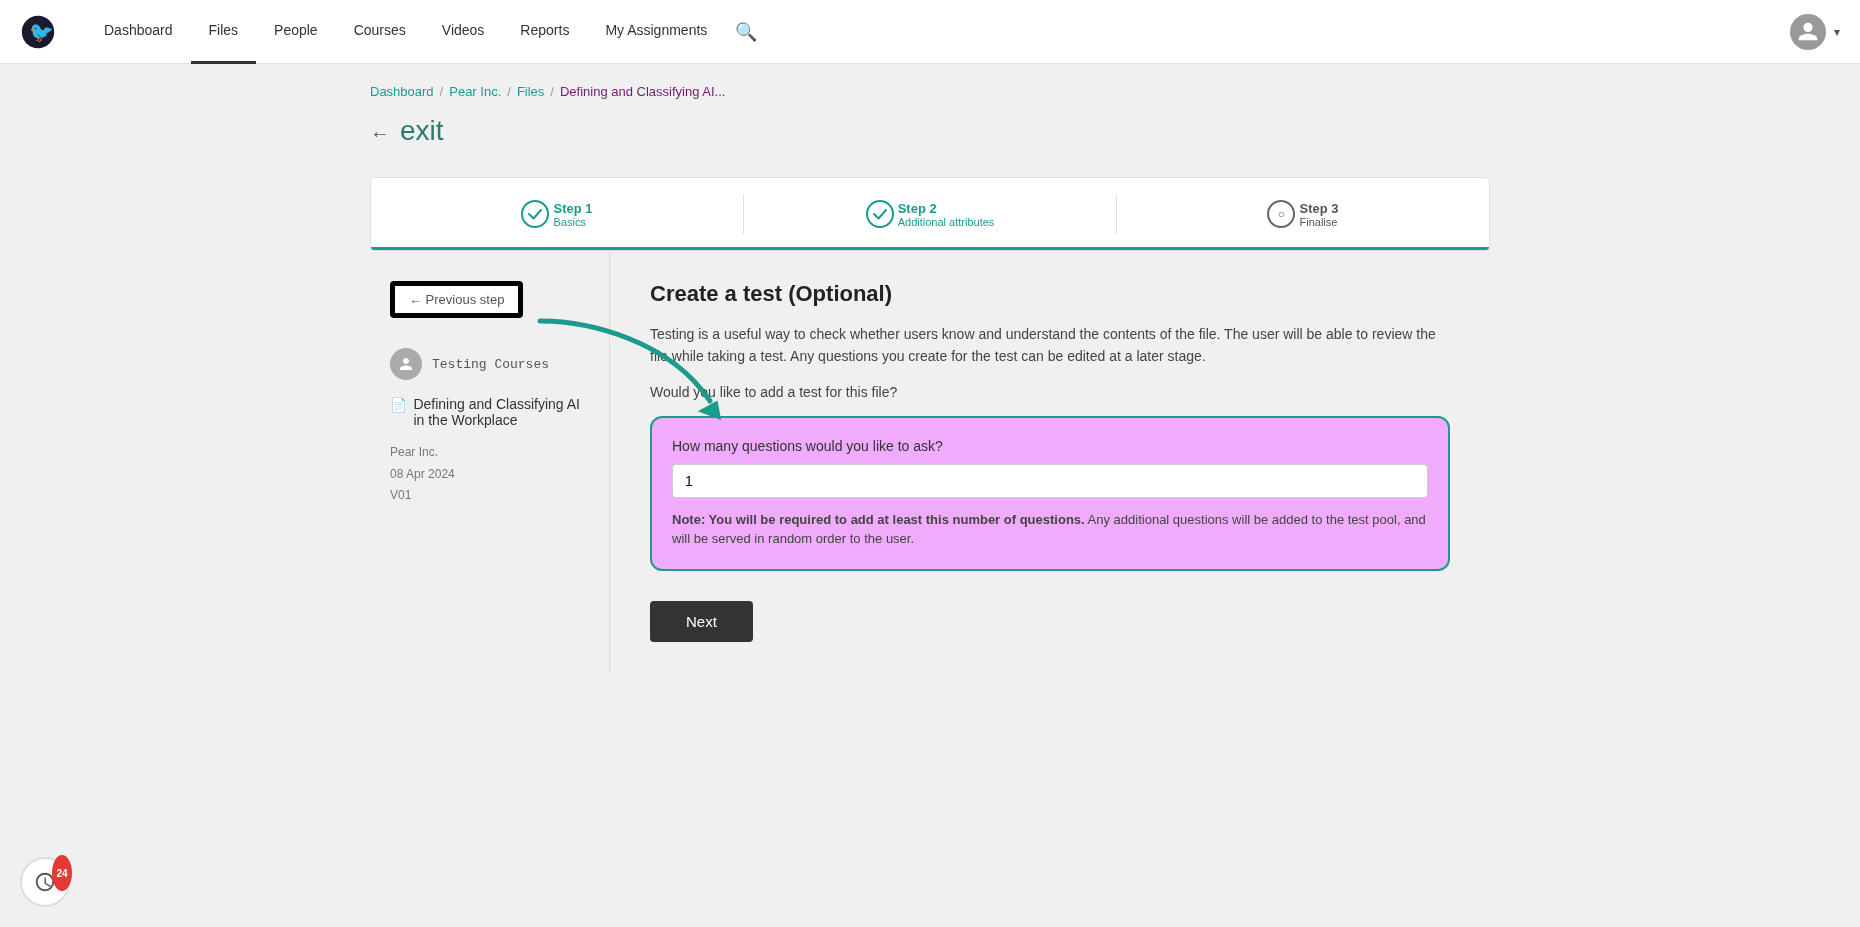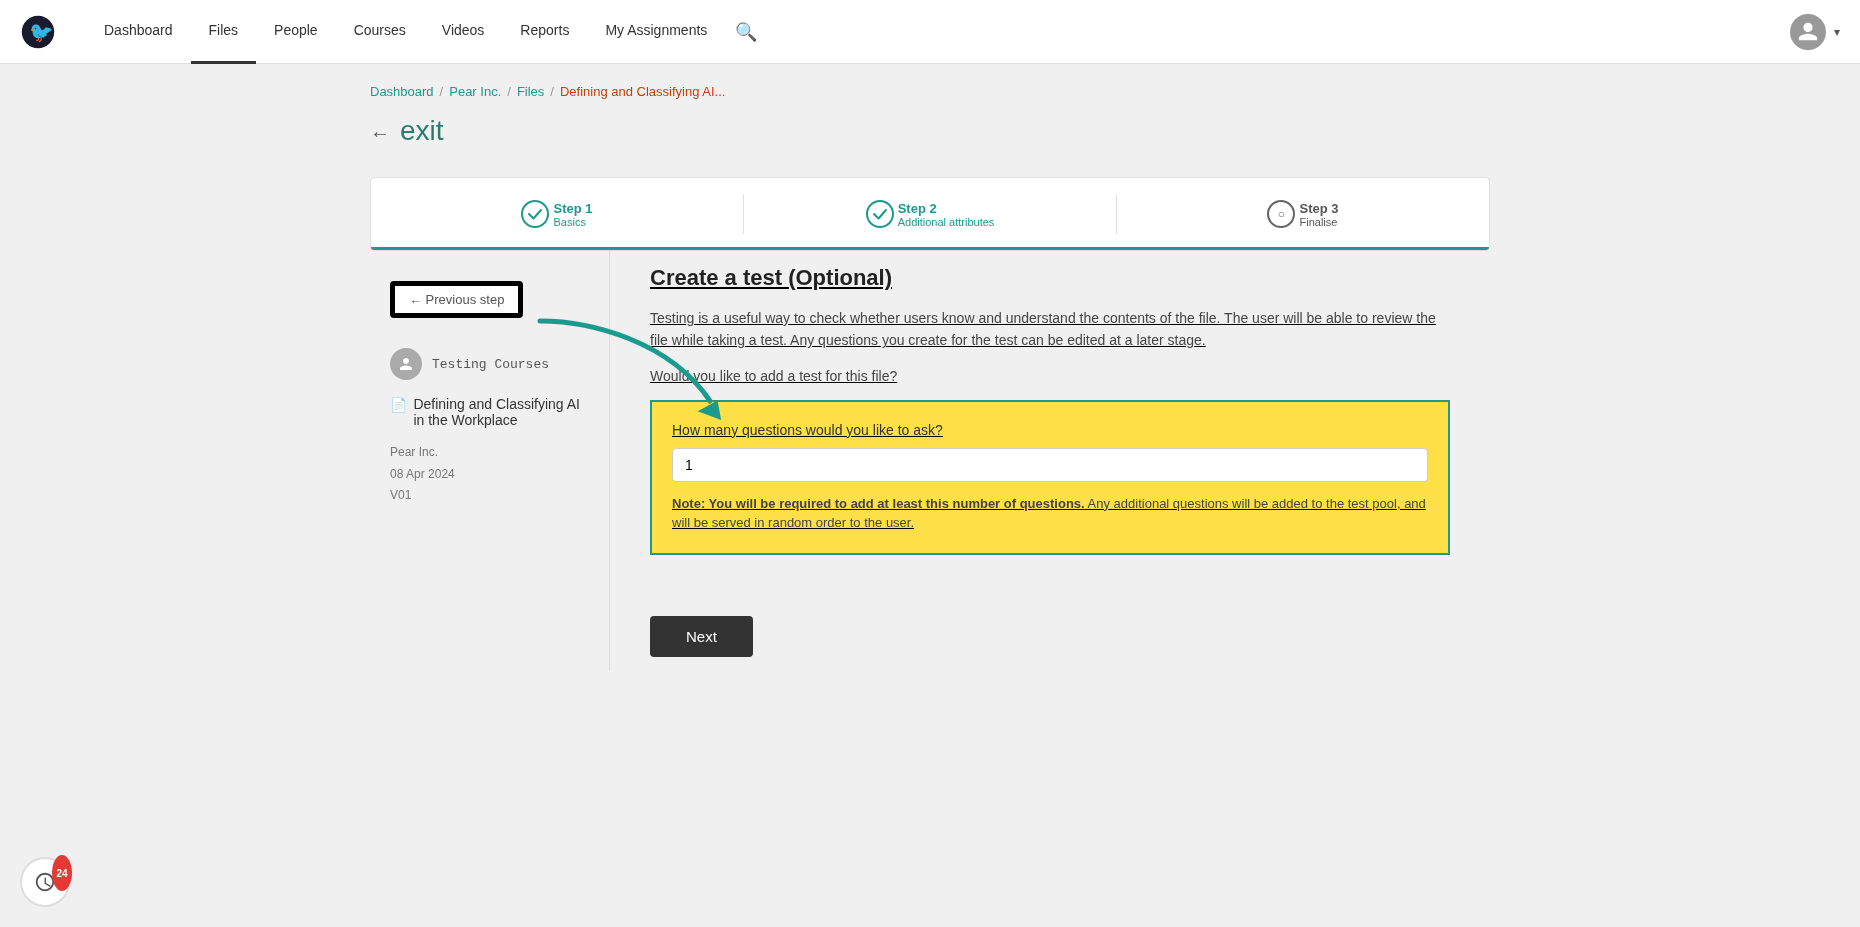--- a/index.html
+++ b/index.html
@@ -76,21 +76,21 @@
     
     .breadcrumb {
       display: flex;
       align-items: center;
       gap: 6px;
       font-size: 13px;
       margin-bottom: 16px;
     }
     .breadcrumb a { color: #1a9b8e; text-decoration: none; }
     .breadcrumb-sep { color: #999; }
-    .breadcrumb-current { color: #c2410c; text-align: center; }
+    .breadcrumb-current { color: #701a75; text-align: center; }
 
     
     .exit-row {
       display: flex;
       align-items: center;
       gap: 10px;
       margin-bottom: 30px;
     }
     .exit-arrow { font-size: 20px; color: #555; cursor: pointer; }
     .exit-text {
@@ -155,22 +155,21 @@
       margin-top: 0;
     }
     .left-col {
       width: 240px;
       min-width: 240px;
       padding: 30px 20px;
       border-right: 1px solid #ddd;
     }
     .right-col {
       flex: 1;
-      padding: 14px 40px;
-      text-decoration: underline;
+      padding: 30px 40px;
     }
 
     
     .prev-step-btn {
       border: 5px solid #000000;
       background: #fff;
       padding: 6px 14px;
       border-radius: 4px;
       font-size: 13px;
       cursor: pointer;
@@ -240,23 +239,23 @@
       gap: 6px;
       font-size: 14px;
       color: #333;
       cursor: pointer;
     }
     .radio-label input[type="radio"] { accent-color: #1a9b8e; cursor: pointer; }
 
     
     .question-box {
       border: 2px solid #1a9b8e;
-      border-radius: 0;
+      border-radius: 12px;
       padding: 20px;
-      background: #fde047;
+      background: #f0abfc;
       margin-bottom: 30px;
     }
     .question-box-label {
       font-size: 14px;
       color: #333;
       margin-bottom: 10px;
     }
     .number-input {
       width: 100%;
       padding: 8px 12px;
@@ -276,21 +275,20 @@
     
     .next-btn {
       background: #333;
       color: #fff;
       border: none;
       padding: 12px 36px;
       border-radius: 4px;
       font-size: 15px;
       cursor: pointer;
       font-weight: 500;
-      margin-top: 31px;
     }
 
     
     .curved-arrow-svg {
       position: absolute;
       left: 160px;
       top: 60px;
       width: 220px;
       height: 120px;
       pointer-events: none;

